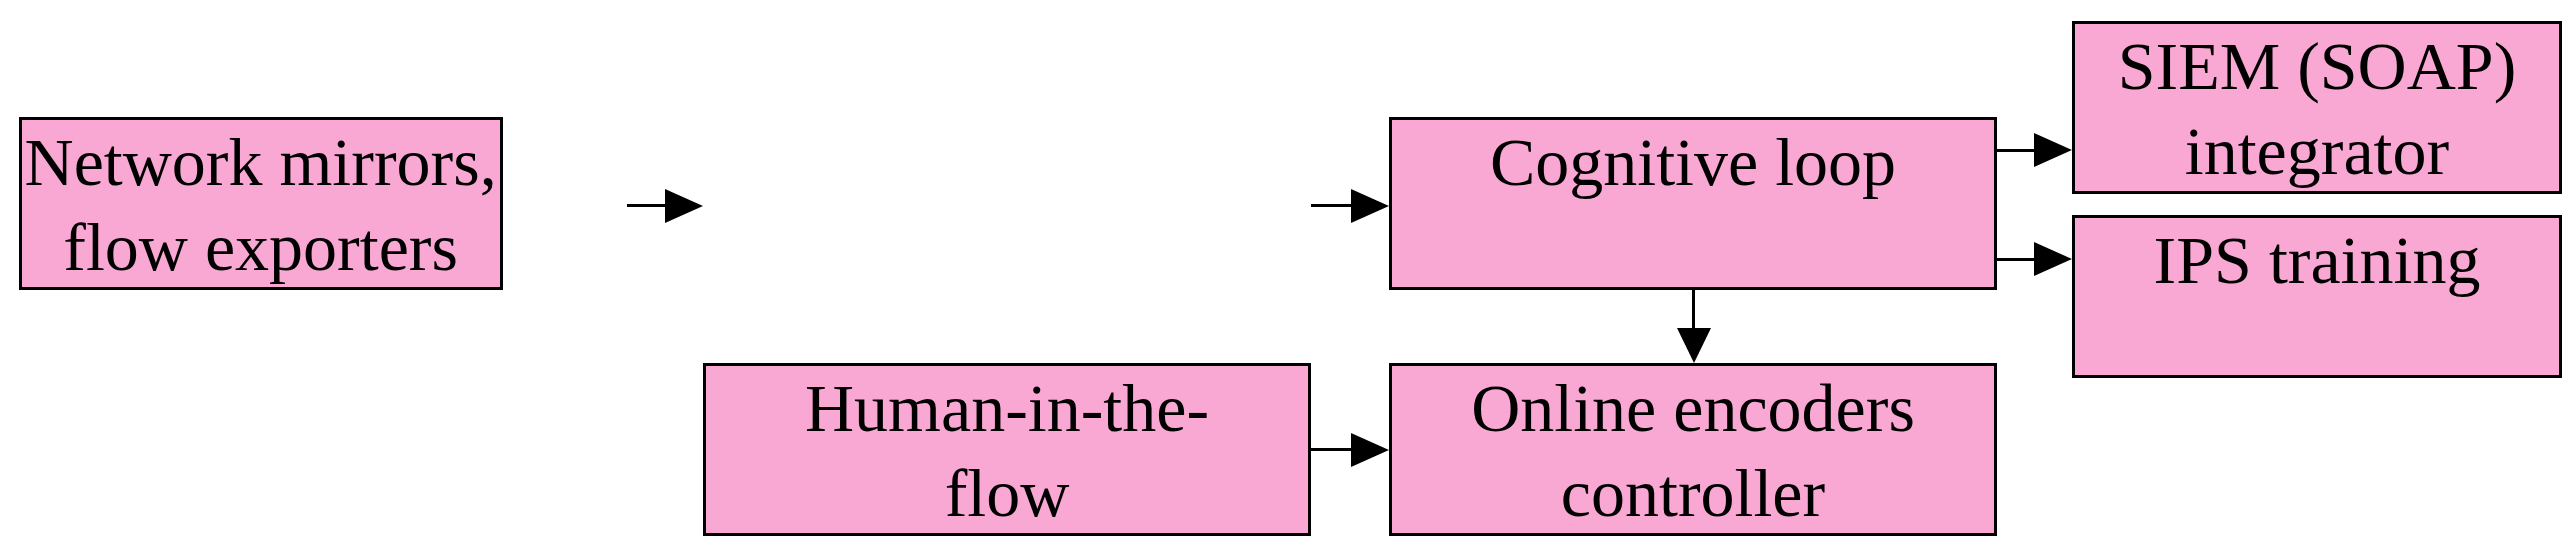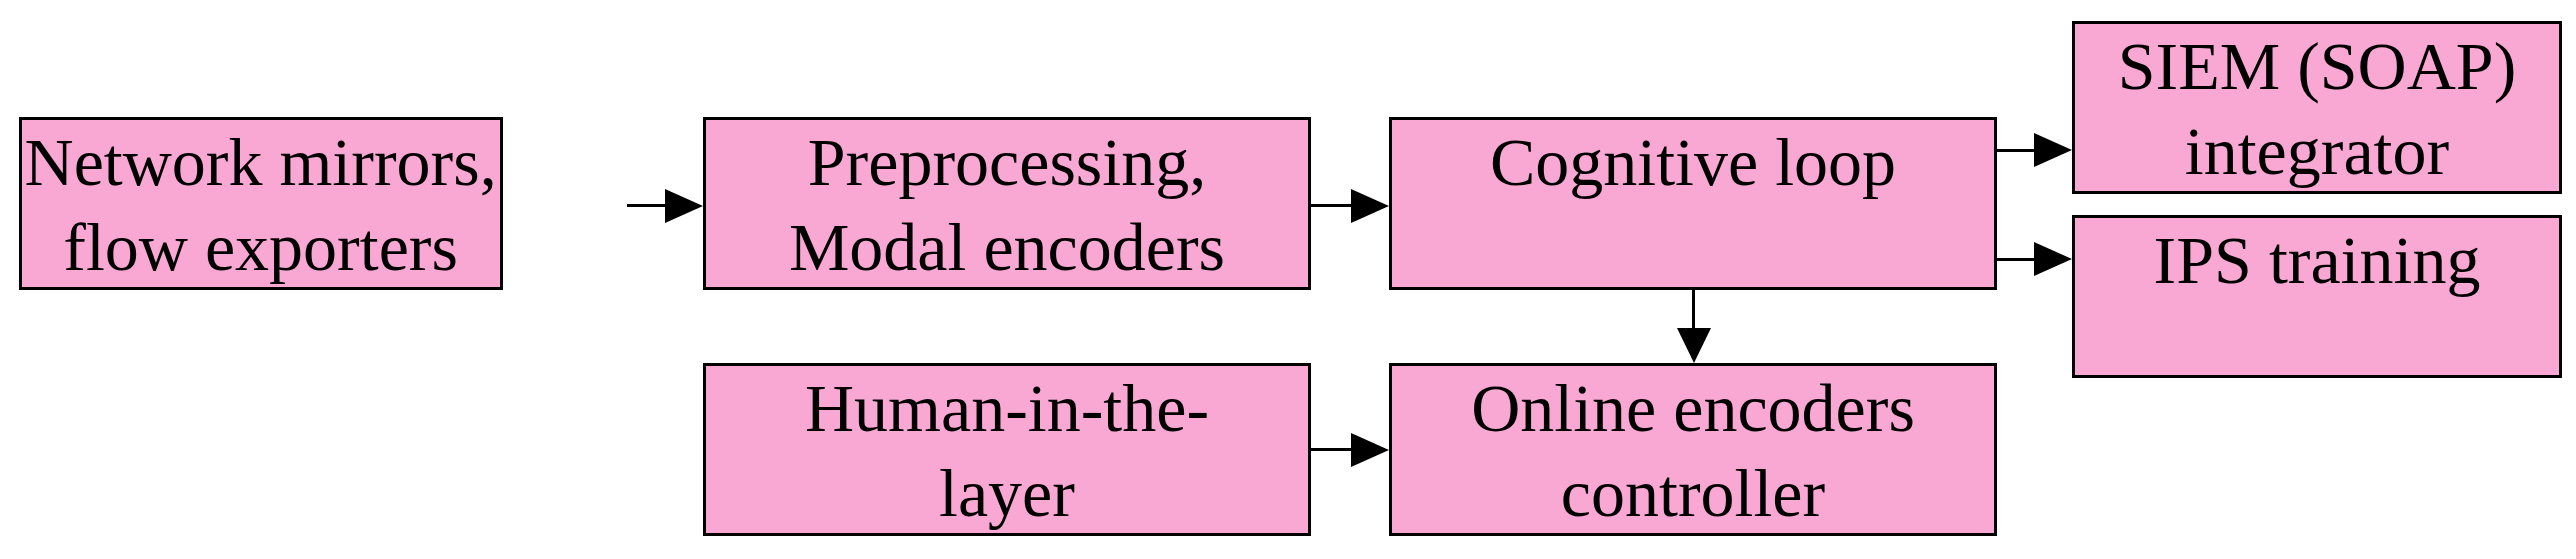--- a/index.html
+++ b/index.html
@@ -66,41 +66,37 @@
 </head>
 <body>
 
 <div id="canvas">
 
   <div class="box" id="node-network">
     <span class="label">Network mirrors,
 flow exporters</span>
   </div>
 
-  <div class="box" id="node-preprocessing">
-    <span class="label">Preprocessing,
-Modal encoders</span>
-  </div>
 
   <div class="box" id="node-cognitive">
     <span class="label">Cognitive loop</span>
   </div>
 
   <div class="box" id="node-siem">
     <span class="label">SIEM (SOAP)
 integrator</span>
   </div>
 
   <div class="box" id="node-ips">
     <span class="label">IPS training</span>
   </div>
 
   <div class="box" id="node-human">
     <span class="label">Human-in-the-
-layer</span>
+flow</span>
   </div>
 
   <div class="box" id="node-online">
     <span class="label">Online encoders
 controller</span>
   </div>
 
   <div>
     <div class="hline" id="a1-line"></div>
     <div class="head-right" id="a1-head"></div>

